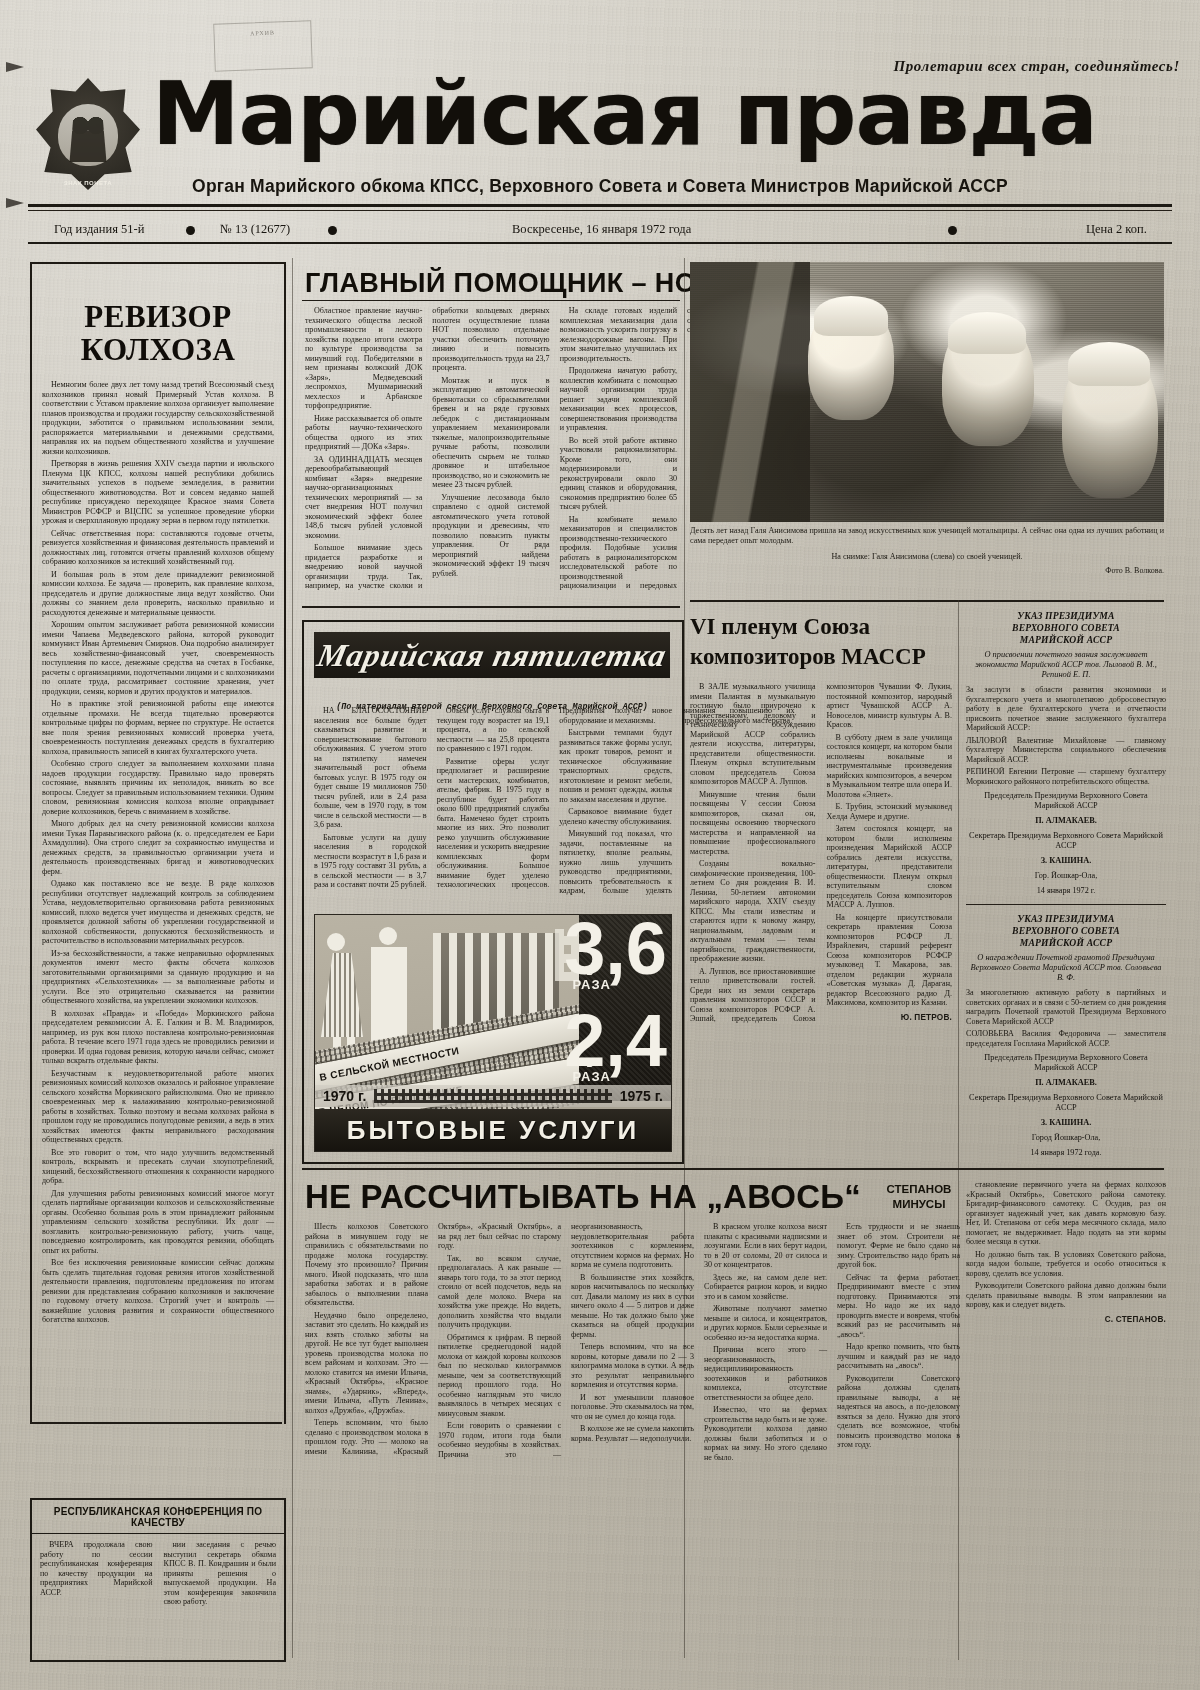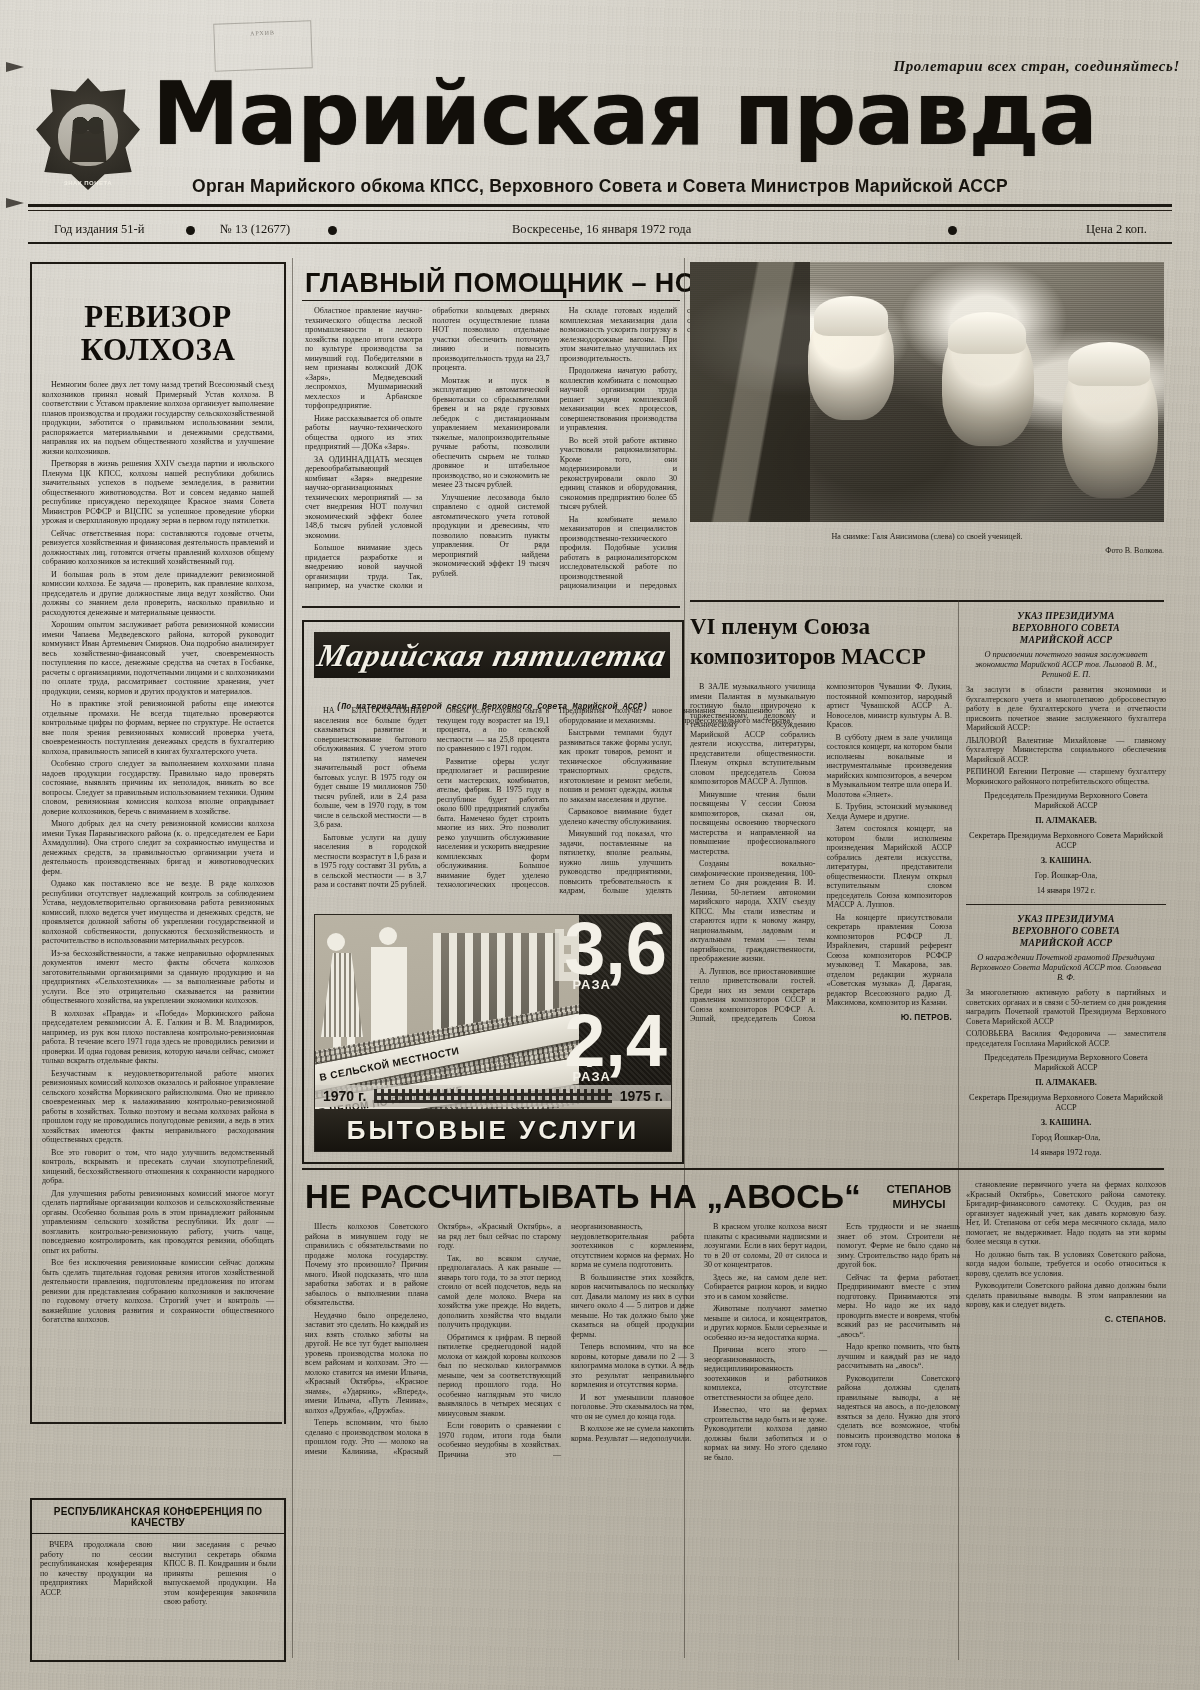--- a/index.html
+++ b/index.html
@@ -463,20 +463,21 @@
       <div class="mach"></div>
       <div class="ph-fig f1"></div>
       <div class="cap-hat h1"></div>
       <div class="ph-fig f2"></div>
       <div class="cap-hat h2"></div>
       <div class="ph-fig f3"></div>
       <div class="cap-hat h3"></div>
     </div>
   </div>
   <div id="photo-cap">
+    <div class="txt">Десять лет назад Галя Анисимова пришла на завод искусственных кож ученицей мотальщицы. А сейчас она одна из лучших работниц и сама передает опыт молодым.</div>
     <div class="txt" style="margin-top:6px;text-align:center;">На снимке: Галя Анисимова (слева) со своей ученицей.</div>
     <div class="cred txt">Фото В. Волкова.</div>
   </div>
 
   <div class="hrule" style="left:690px;top:600px;width:474px;height:2px;"></div>
   <div class="hrule" style="left:302px;top:606px;width:378px;height:2px;"></div>
 
   <div class="col-rule" style="left:292px;top:258px;height:1400px;"></div>
   <div class="col-rule" style="left:684px;top:258px;height:1400px;"></div>
   <div class="col-rule" style="left:958px;top:600px;height:1060px;"></div>

